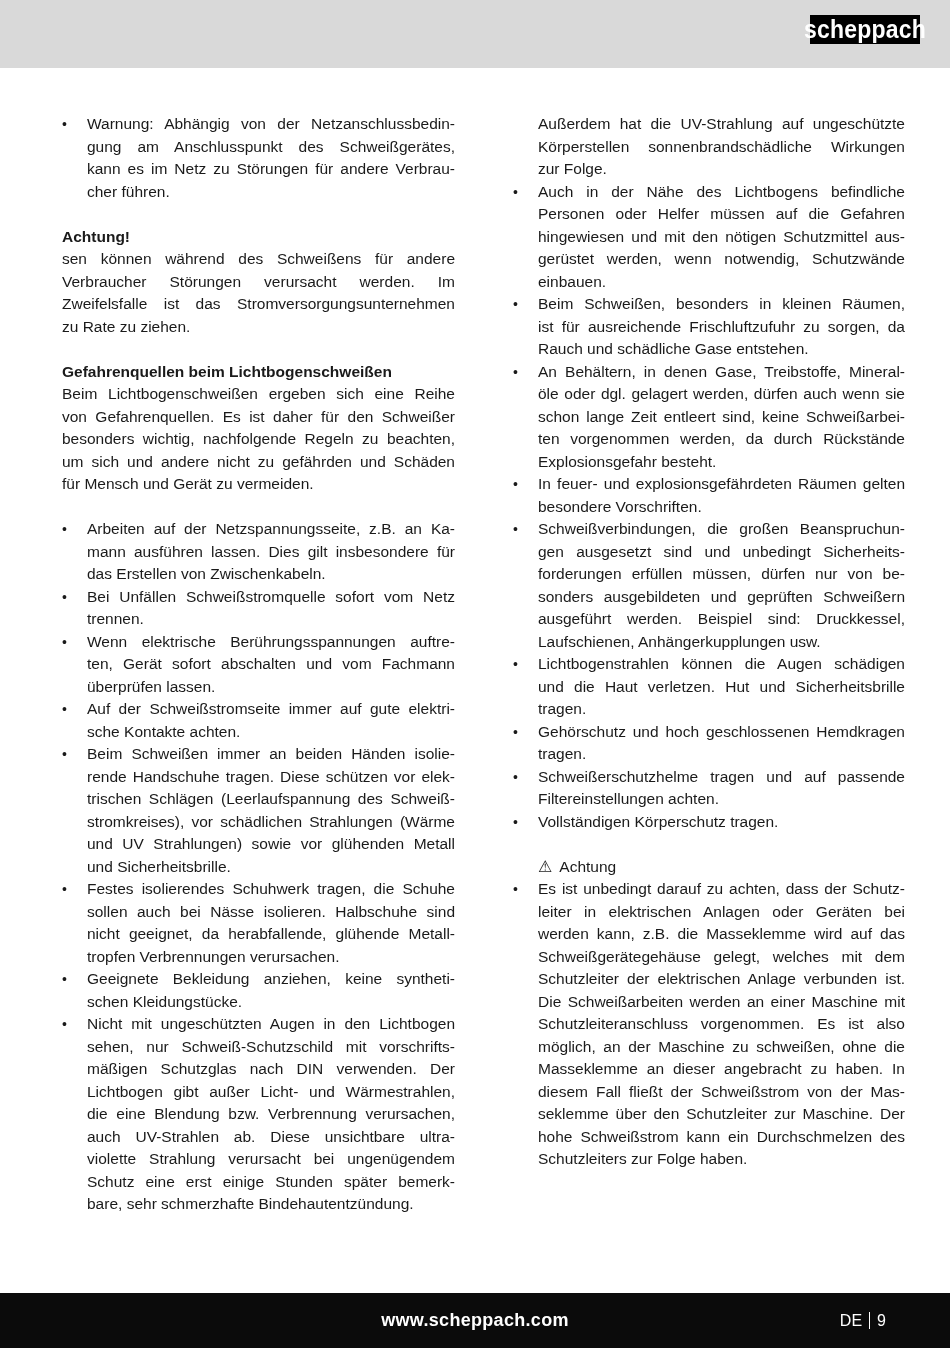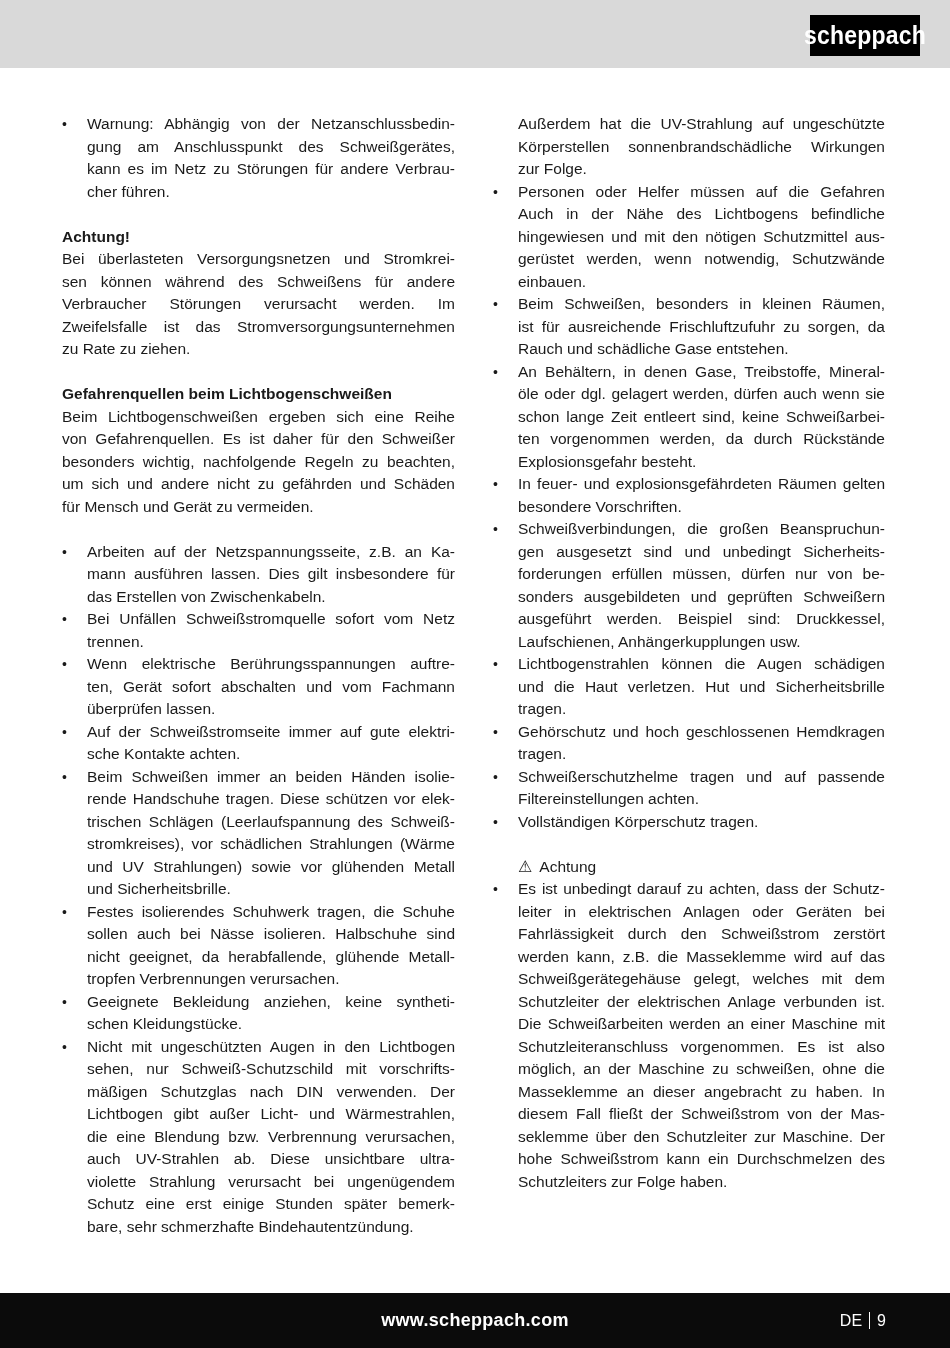--- a/index.html
+++ b/index.html
@@ -21,40 +21,40 @@
     color:var(--text-color);
   }
   
   .topbar{
     position:absolute;top:0;left:0;
     width:950px;height:68px;
     background:var(--header-bg);
   }
   .logo{
     position:absolute;top:15px;right:30px;
-    width:110px;height:41px;
+    width:110px;height:29px;
     background:var(--logo-bg);
     color:var(--logo-fg);
     display:flex;align-items:center;justify-content:center;
     font-weight:bold;font-size:23px;
     letter-spacing:0.2px;
     transform-origin:center;
   }
   .logo span{display:inline-block;transform:scaleY(1.15);}
   
   .content{
     position:absolute;top:68px;left:0;
     width:950px;
     padding:45px 0 0 62px;
     display:flex;
     font-size:15.5px;line-height:22.5px;
   }
   .col{display:block;}
   .col-left{width:393px;margin-right:38px;}
-  .col-right{width:392px;}
+  .col-right{width:392px;margin-left:20px;}
   .block{display:flex;align-items:flex-start;}
   .block.gap{margin-top:22.5px;}
   .block .marker{
     flex:0 0 25px;width:25px;
     font-size:14px;
   }
   .btext{flex:1 1 auto;min-width:0;}
   .tline{
     text-align:justify;
     text-align-last:justify;
@@ -100,21 +100,20 @@
           <div class="btext">
             <div class="tline">Warnung: Abhängig von der Netzanschlussbedin-</div>
             <div class="tline">gung am Anschlusspunkt des Schweißgerätes,</div>
             <div class="tline">kann es im Netz zu Störungen für andere Verbrau-</div>
             <div class="tline last">cher führen.</div>
           </div>
         </div>
         <div class="block heading gap">Achtung!</div>
         <div class="block para">
           <div class="btext">
-            <div class="tline">Bei überlasteten Versorgungsnetzen und Stromkrei-</div>
             <div class="tline">sen können während des Schweißens für andere</div>
             <div class="tline">Verbraucher Störungen verursacht werden. Im</div>
             <div class="tline">Zweifelsfalle ist das Stromversorgungsunternehmen</div>
             <div class="tline last">zu Rate zu ziehen.</div>
           </div>
         </div>
         <div class="block heading gap">Gefahrenquellen beim Lichtbogenschweißen</div>
         <div class="block para">
           <div class="btext">
             <div class="tline">Beim Lichtbogenschweißen ergeben sich eine Reihe</div>
@@ -200,22 +199,22 @@
         <div class="block cont">
           <div class="btext">
             <div class="tline">Außerdem hat die UV-Strahlung auf ungeschützte</div>
             <div class="tline">Körperstellen sonnenbrandschädliche Wirkungen</div>
             <div class="tline last">zur Folge.</div>
           </div>
         </div>
         <div class="block bullet">
           <span class="marker">•</span>
           <div class="btext">
+            <div class="tline">Auch in der Nähe des Lichtbogens befindliche</div>
             <div class="tline">Personen oder Helfer müssen auf die Gefahren</div>
-            <div class="tline">Auch in der Nähe des Lichtbogens befindliche</div>
             <div class="tline">hingewiesen und mit den nötigen Schutzmittel aus-</div>
             <div class="tline">gerüstet werden, wenn notwendig, Schutzwände</div>
             <div class="tline last">einbauen.</div>
           </div>
         </div>
         <div class="block bullet">
           <span class="marker">•</span>
           <div class="btext">
             <div class="tline">Beim Schweißen, besonders in kleinen Räumen,</div>
             <div class="tline">ist für ausreichende Frischluftzufuhr zu sorgen, da</div>
@@ -277,21 +276,20 @@
           <div class="btext">
             <div class="tline last">Vollständigen Körperschutz tragen.</div>
           </div>
         </div>
         <div class="block warn gap"><span class="warn-icon">⚠</span><span>Achtung</span></div>
         <div class="block bullet">
           <span class="marker">•</span>
           <div class="btext">
             <div class="tline">Es ist unbedingt darauf zu achten, dass der Schutz-</div>
             <div class="tline">leiter in elektrischen Anlagen oder Geräten bei</div>
-            <div class="tline">Fahrlässigkeit durch den Schweißstrom zerstört</div>
             <div class="tline">werden kann, z.B. die Masseklemme wird auf das</div>
             <div class="tline">Schweißgerätegehäuse gelegt, welches mit dem</div>
             <div class="tline">Schutzleiter der elektrischen Anlage verbunden ist.</div>
             <div class="tline">Die Schweißarbeiten werden an einer Maschine mit</div>
             <div class="tline">Schutzleiteranschluss vorgenommen. Es ist also</div>
             <div class="tline">möglich, an der Maschine zu schweißen, ohne die</div>
             <div class="tline">Masseklemme an dieser angebracht zu haben. In</div>
             <div class="tline">diesem Fall fließt der Schweißstrom von der Mas-</div>
             <div class="tline">seklemme über den Schutzleiter zur Maschine. Der</div>
             <div class="tline">hohe Schweißstrom kann ein Durchschmelzen des</div>

